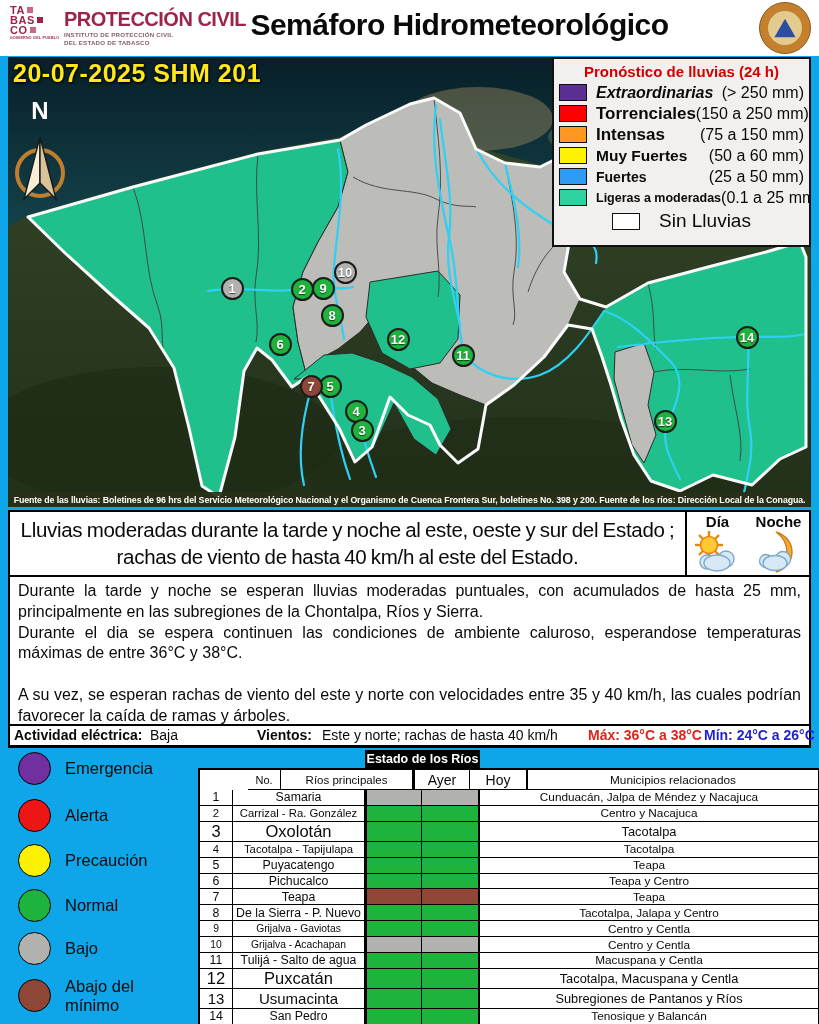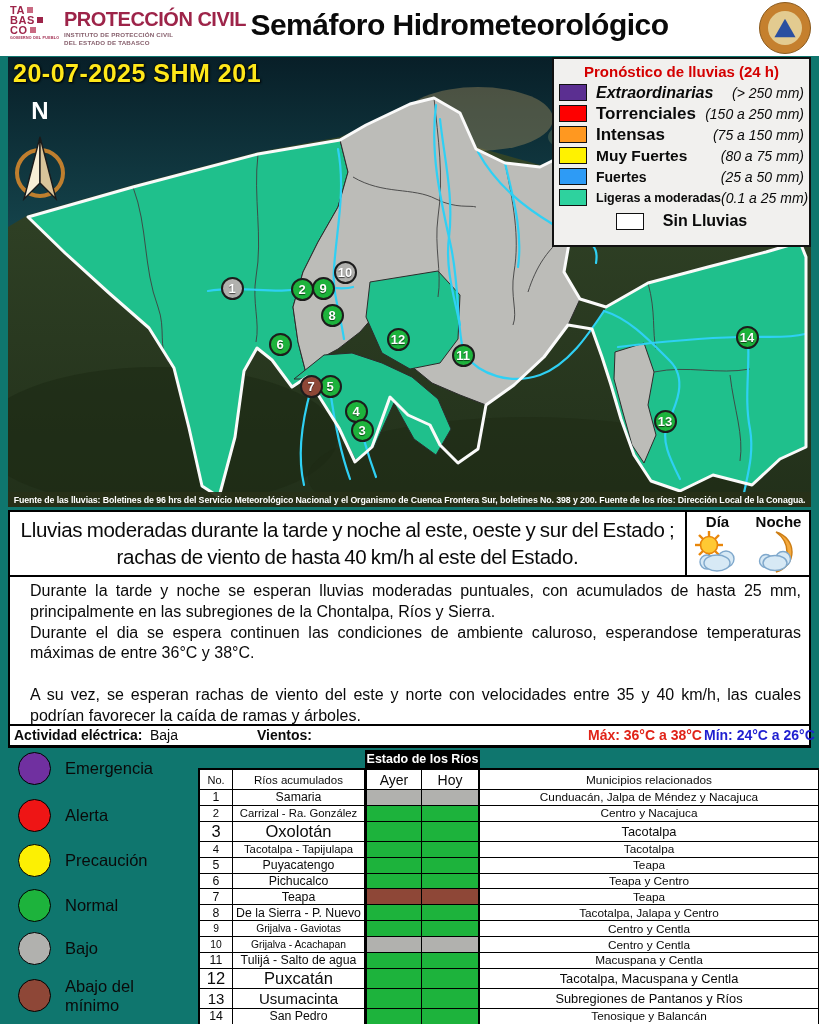--- a/index.html
+++ b/index.html
@@ -1,16 +1,16 @@
 <!DOCTYPE html>
 <html><head>
 <meta charset="utf-8">
 <style>
   html,body{margin:0;padding:0;background:#fff;}
-  #page{position:relative;width:819px;height:1024px;background:#0f766e;font-family:"Liberation Sans",sans-serif;overflow:hidden;}
+  #page{position:relative;width:819px;height:1024px;background:#0ea5e9;font-family:"Liberation Sans",sans-serif;overflow:hidden;}
 
   
   header{position:absolute;left:0;top:0;width:819px;height:56px;background:#fff;}
   .tab-logo{position:absolute;left:10px;top:5px;color:#9d2449;font-weight:bold;line-height:.92;}
   .tl-line{font-size:11px;letter-spacing:.5px;display:flex;align-items:center;gap:2px;}
   .chip{display:inline-block;width:6px;height:6px;background:#c96a82;}
   .chip.c2{background:#9d2449;}
   .tl-sub{font-size:3.6px;font-weight:bold;color:#9d2449;margin-top:2px;letter-spacing:.3px;}
   .agency{position:absolute;left:64px;top:9px;color:#9d2449;}
   .agency-name{font-weight:bold;font-size:20px;letter-spacing:-.5px;line-height:1;}
@@ -25,37 +25,37 @@
   .map svg.base{position:absolute;left:0;top:0;}
   .badge{position:absolute;left:5px;top:2px;color:#ffe81a;text-shadow:1px 1px 2px #000,0 0 3px #000;}
   .badge-id{font-size:25px;font-weight:bold;letter-spacing:.5px;}
   .badge-vig{font-size:12.5px;font-weight:bold;margin-top:1px;}
   .north{position:absolute;left:4px;top:38px;}
   .legend{position:absolute;left:544px;top:0;width:259px;height:190px;background:#f1f0ee;border:2px solid #111;box-sizing:border-box;padding:2px 5px 0 5px;}
   .lg-title{text-align:center;color:#d40000;font-weight:bold;font-size:15px;height:21px;line-height:21px;}
   .lg-row{display:flex;align-items:center;height:21px;}
   .swatch{width:28px;height:17px;border:1.6px solid #111;box-sizing:border-box;margin-right:9px;flex:0 0 auto;background:#fff;}
   .lg-label{font-weight:bold;color:#0a0a0a;white-space:nowrap;}
-  .lg-range{margin-left:auto;font-size:14px;color:#0a0a0a;white-space:nowrap;font-style:italic;}
+  .lg-range{margin-left:auto;font-size:16px;color:#0a0a0a;white-space:nowrap;}
   .lg-norain{display:flex;align-items:center;justify-content:center;height:24px;gap:10px;margin-top:1px;}
-  .lg-nr-label{font-weight:bold;font-size:16px;color:#0a0a0a;}
+  .lg-nr-label{font-weight:normal;font-size:19px;color:#0a0a0a;}
   .markers{position:absolute;left:0;top:0;width:100%;height:100%;}
   .marker{position:absolute;width:23px;height:23px;border-radius:50%;border:2px solid #1c1c1c;box-sizing:border-box;color:#fff;font-weight:bold;font-size:13px;display:flex;align-items:center;justify-content:center;text-shadow:0 1px 1px rgba(0,0,0,.65);}
   .source{position:absolute;left:0;bottom:0;width:100%;height:15px;background:rgba(40,48,24,.92);color:#fff;font-weight:bold;font-size:8.8px;letter-spacing:-.1px;display:flex;align-items:center;justify-content:center;white-space:nowrap;}
 
   
   .headline-box{position:absolute;left:8px;top:510px;width:803px;height:67px;border:2px solid #000;box-sizing:border-box;display:flex;background:#fff;}
   .headline-text{flex:1;display:flex;align-items:center;justify-content:center;text-align:center;font-size:20.5px;letter-spacing:-.3px;word-spacing:-1px;color:#0a0a0a;padding:0 4px;line-height:1.3;}
   .daynight{width:122px;border-left:2px solid #000;display:flex;flex:0 0 auto;}
   .dn-col{flex:1;display:flex;flex-direction:column;align-items:center;padding-top:1px;}
   .dn-label{font-weight:bold;font-size:15px;color:#0a0a0a;}
 
   
   .forecast-box{position:absolute;left:8px;top:575px;width:803px;height:151px;border:2px solid #000;box-sizing:border-box;background:#fff;padding:4px 8px;font-size:16px;line-height:1.3;color:#0a0a0a;text-align:justify;}
-  .fc-line{min-height:20px;margin-left:12px;}
+  .fc-line{min-height:20px;}
 
   
   .conditions{position:absolute;left:8px;top:724px;width:803px;height:24px;border:2px solid #000;border-bottom:3.5px solid #000;box-sizing:border-box;background:#fff;font-size:14px;}
   .conditions span{position:absolute;top:1px;white-space:nowrap;color:#0a0a0a;}
   .c-el{left:4px;font-weight:bold;}
   .c-elv{left:140px;}
   .c-wl{left:247px;font-weight:bold;}
   .c-wv{left:312px;}
   .c-max{left:578px;font-weight:bold;color:#e02318 !important;}
   .c-min{left:694px;font-weight:bold;color:#1f1fd0 !important;}
@@ -65,21 +65,21 @@
   .sl-item{position:absolute;left:10px;display:flex;align-items:center;gap:14px;}
   .sl-circle{width:33px;height:33px;border-radius:50%;border:1.6px solid #000;box-sizing:border-box;flex:0 0 auto;}
   .sl-label{font-size:16.5px;color:#0a0a0a;width:100px;line-height:1.15;}
 
   
   .rivers{position:absolute;left:198px;top:750px;width:622px;}
   .rt-title{position:relative;margin-left:167px;width:115px;height:18px;background:#000;color:#fff;font-weight:bold;font-size:12.5px;display:flex;align-items:center;justify-content:center;white-space:nowrap;}
   .rt-grid{border:2px solid #000;background:#fff;}
   .rt-row{display:grid;grid-template-columns:33px 132px 57px 58px 1fr;height:15.9px;}
   .rt-row.tall{height:20px;}
-  .rt-row.hd{height:20px;}
+  .rt-row.hd{height:20px;padding-left:48px;}
   .cell{border-right:1px solid #000;border-bottom:1px solid #000;display:flex;align-items:center;justify-content:center;overflow:hidden;white-space:nowrap;color:#0a0a0a;box-sizing:border-box;}
   .cell.cayer{border-left:2px solid #000;}
   .cell.choy{border-right:2.5px solid #000;}
   .cell.cmun{border-right:none;}
   .hd0{font-size:11px;} .hd1{font-size:11.5px;} .hd2,.hd3{font-size:14px;} .hd4{font-size:12.5px;}
   .sz-xs{font-size:10.3px;} .sz-sm{font-size:11.3px;} .sz-md{font-size:12.3px;} .sz-lg{font-size:15px;} .sz-xl{font-size:16.5px;}
   .cmun{font-size:11.8px;} .cmun.mun-lg{font-size:12.8px;}
 </style>
 </head>
 <body>
@@ -198,21 +198,21 @@
             <span class="lg-range">(150 a 250 mm)</span>
           </div>
           <div class="lg-row">
             <span class="swatch" style="background: rgb(255, 152, 32);"></span>
             <span class="lg-label" style="font-size: 17px;">Intensas</span>
             <span class="lg-range">(75 a 150 mm)</span>
           </div>
           <div class="lg-row">
             <span class="swatch" style="background: rgb(255, 242, 0);"></span>
             <span class="lg-label" style="font-size: 15.5px;">Muy Fuertes</span>
-            <span class="lg-range">(80 a 75 mm)</span>
+            <span class="lg-range">(50 a 60 mm)</span>
           </div>
           <div class="lg-row">
             <span class="swatch" style="background: rgb(46, 155, 245);"></span>
             <span class="lg-label" style="font-size: 14px;">Fuertes</span>
             <span class="lg-range">(25 a 50 mm)</span>
           </div>
           <div class="lg-row">
             <span class="swatch" style="background: rgb(46, 210, 158);"></span>
             <span class="lg-label" style="font-size: 12.5px;">Ligeras a moderadas</span>
             <span class="lg-range">(0.1 a 25 mm)</span>
@@ -286,20 +286,21 @@
       <div class="fc-line">Durante la tarde y noche se esperan lluvias moderadas puntuales, con acumulados de hasta 25 mm, principalmente en las subregiones de la Chontalpa, Ríos y Sierra.</div>
       <div class="fc-line">Durante el dia se espera continuen las condiciones de ambiente caluroso, esperandose temperaturas máximas de entre 36°C y 38°C.</div>
       <div class="fc-line">&nbsp;</div>
       <div class="fc-line">A su vez, se esperan rachas de viento del este y norte con velocidades entre 35 y 40 km/h, las cuales podrían favorecer la caída de ramas y árboles.</div>
     </div>
 
   <div class="conditions">
     <span class="c-el">Actividad eléctrica:</span>
     <span class="c-elv">Baja</span>
     <span class="c-wl">Vientos:</span>
+    <span class="c-wv">Este y norte; rachas de hasta 40 km/h</span>
     <span class="c-max">Máx: 36°C a 38°C</span>
     <span class="c-min">Mín: 24°C a 26°C</span>
   </div>
 
   <div class="status-legend">
       <div class="sl-item" style="top: 2px;">
         <span class="sl-circle" style="background: rgb(112, 48, 160);"></span>
         <span class="sl-label">Emergencia</span>
       </div>
       <div class="sl-item" style="top: 49px;">
@@ -322,21 +323,21 @@
         <span class="sl-circle" style="background: rgb(142, 71, 55);"></span>
         <span class="sl-label">Abajo del mínimo</span>
       </div>
     </div>
 
   <div class="rivers">
     <div class="rt-title">Estado de los Ríos</div>
     <div class="rt-grid">
       <div class="rt-row hd">
           <div class="cell hd0">No.</div>
-          <div class="cell hd1">Ríos acumulados</div>
+          <div class="cell hd1">Ríos principales</div>
           <div class="cell hd2 cayer">Ayer</div>
           <div class="cell hd3 choy">Hoy</div>
           <div class="cell hd4 cmun">Municipios relacionados</div>
         </div>
       <div>
           <div class="rt-row">
             <div class="cell sz-md">1</div>
             <div class="cell sz-md">Samaria</div>
             <div class="cell cayer" style="background: rgb(177, 177, 174);"></div>
             <div class="cell choy" style="background: rgb(177, 177, 174);"></div>

